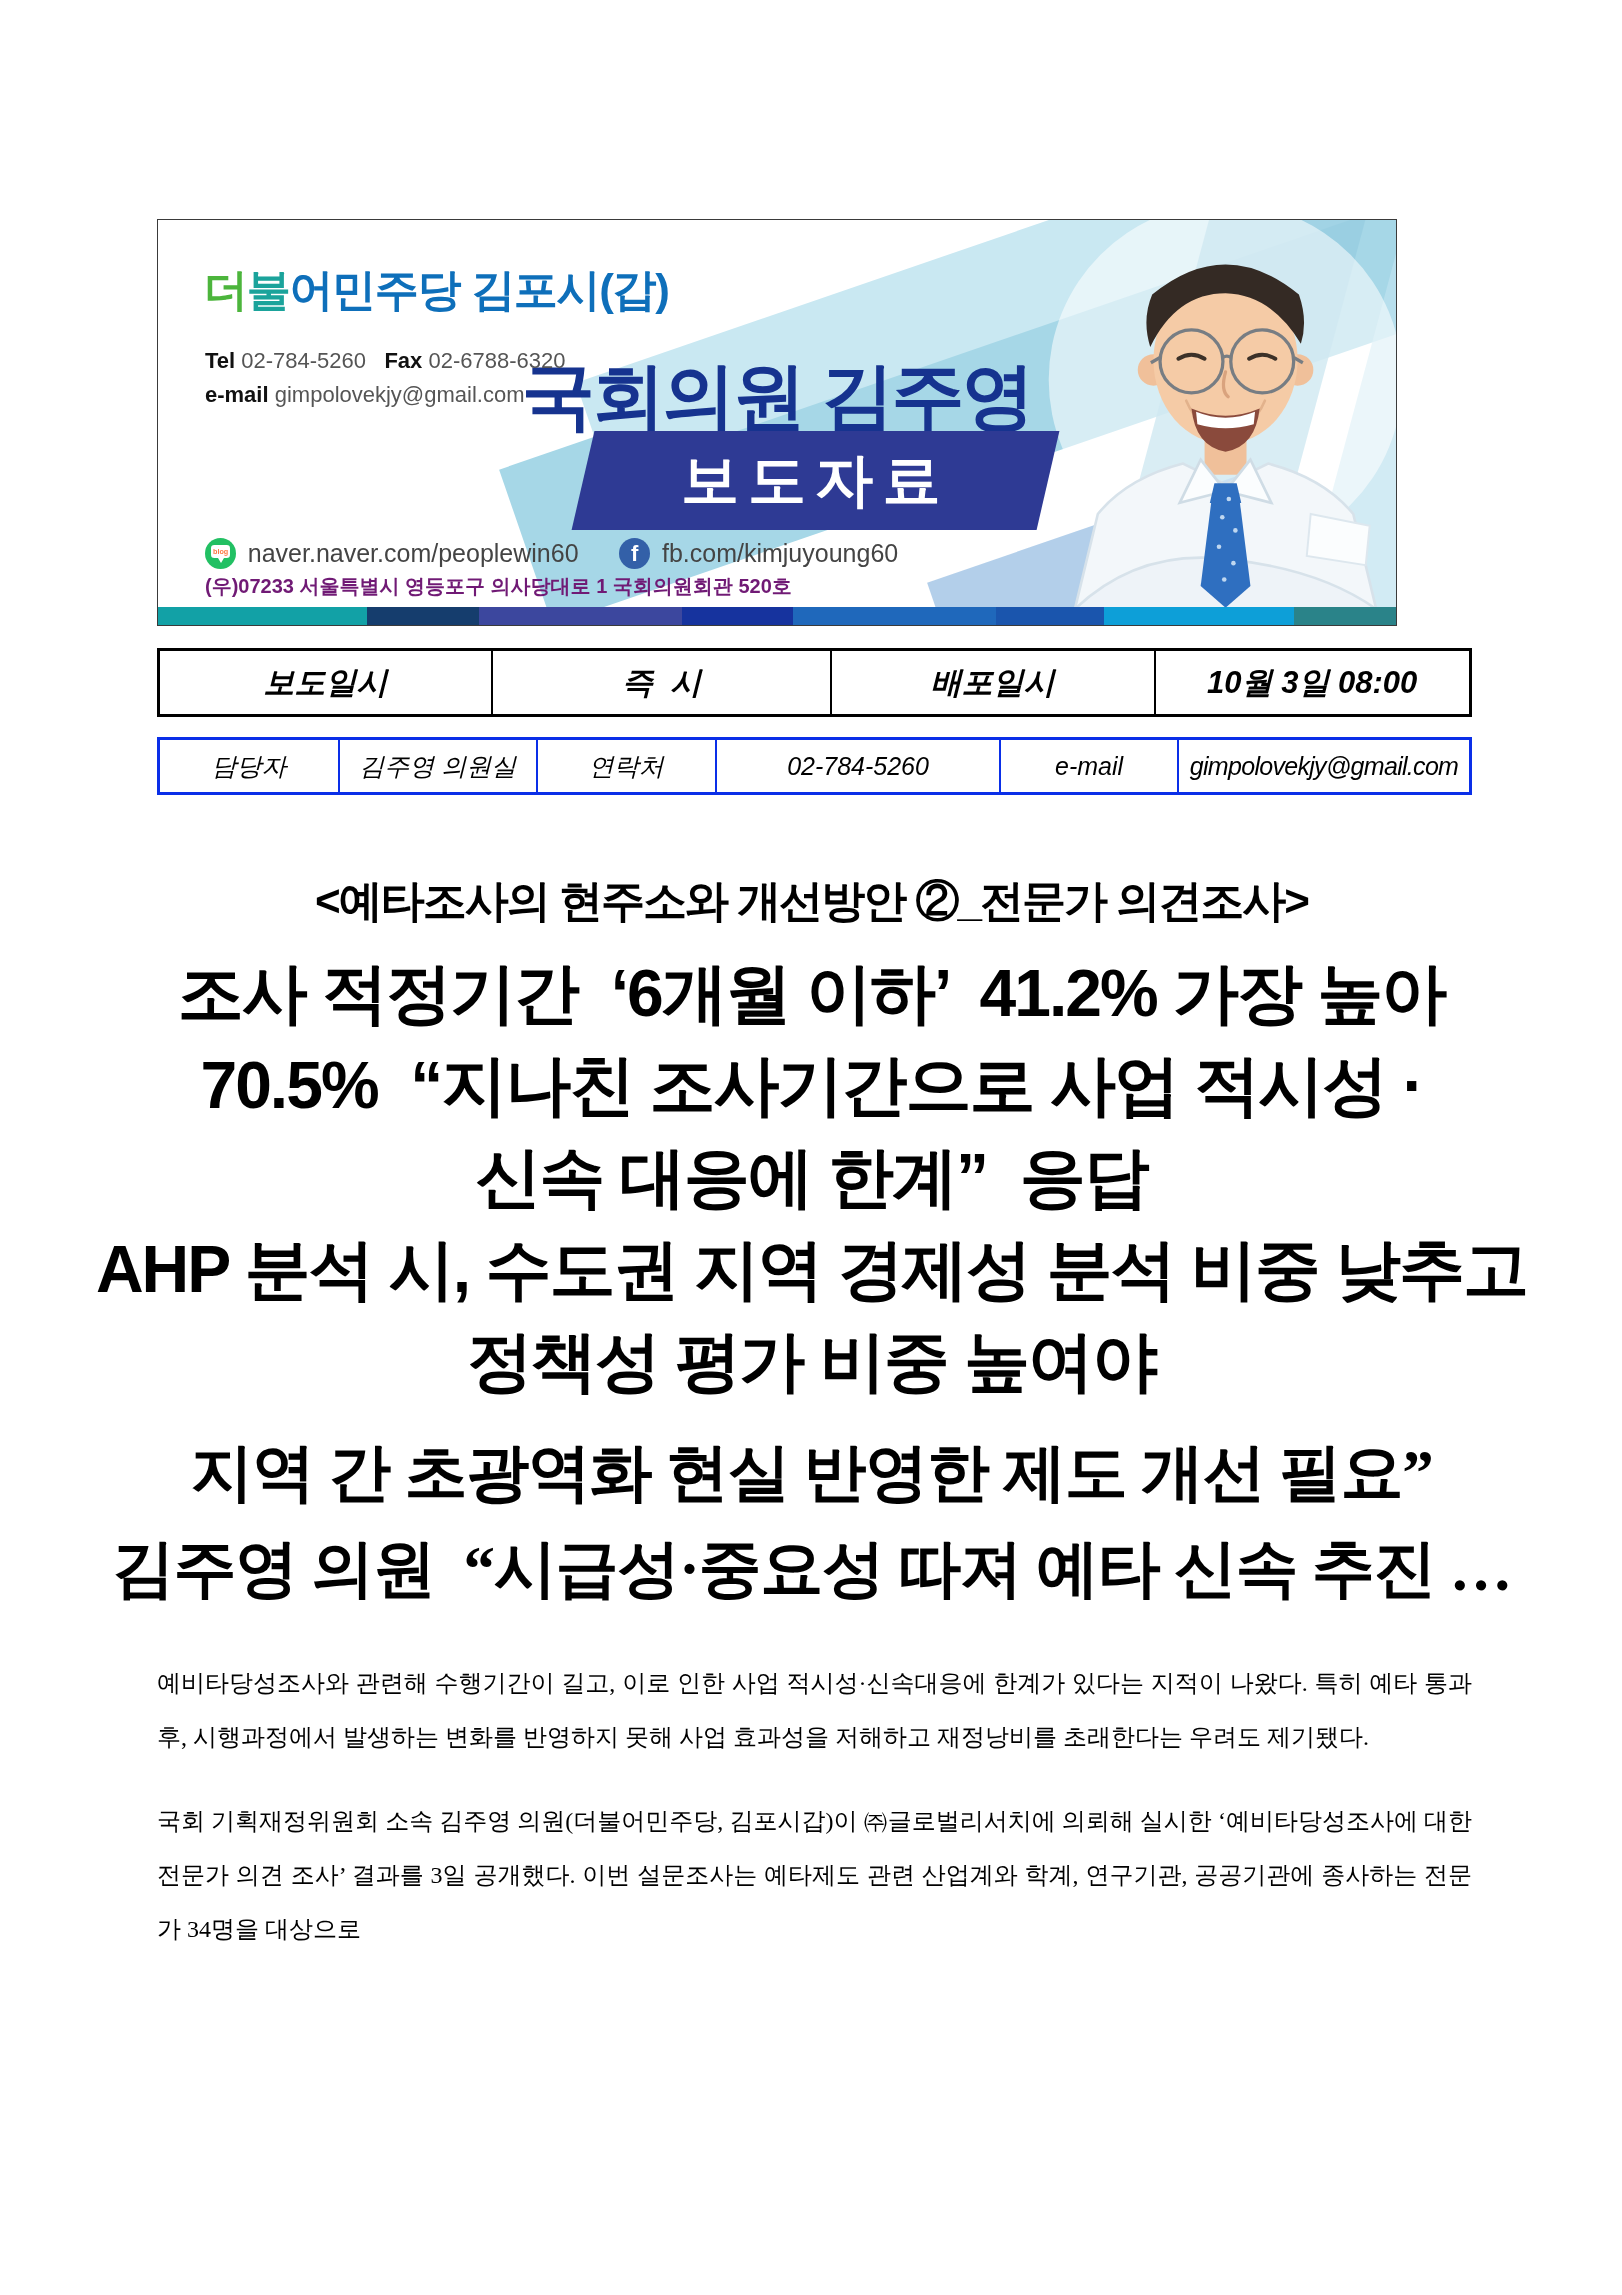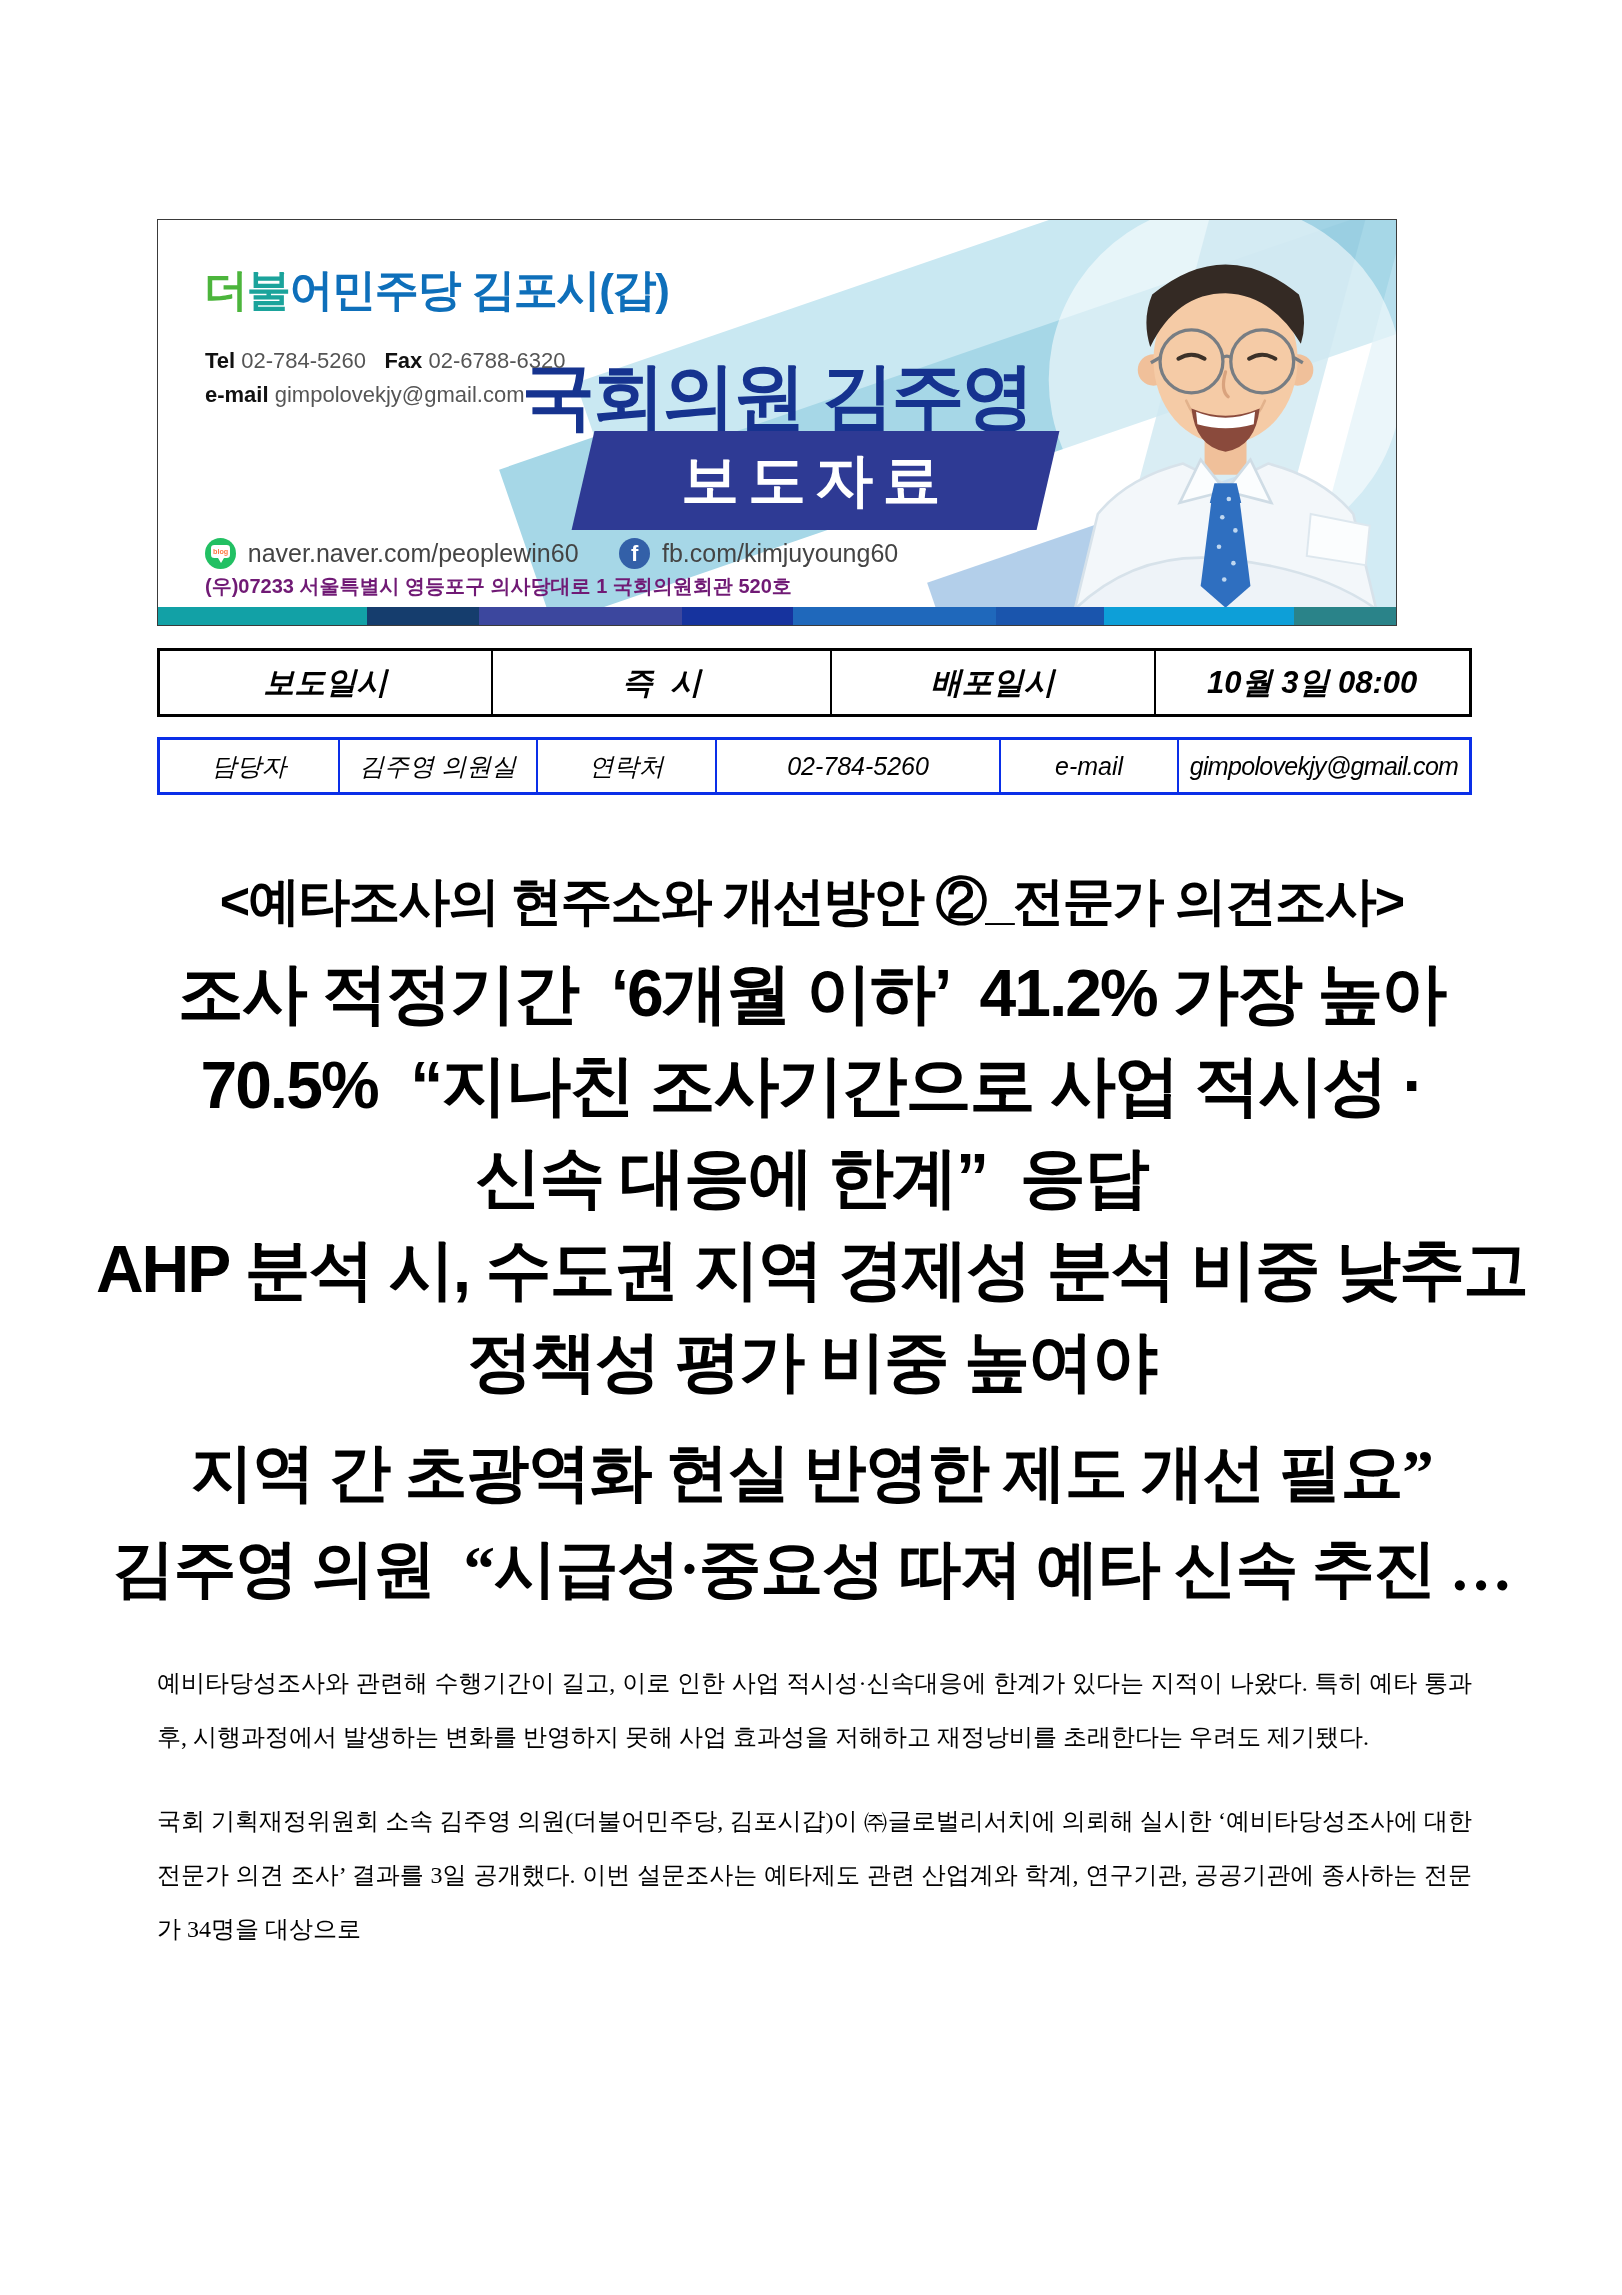--- a/index.html
+++ b/index.html
@@ -62,21 +62,21 @@
   #release-table .cell:first-child { border-left:none; }
   #contact-table { top:737px; width:1315px; height:58px; border:3.3px solid #0a2fe8; }
   #contact-table .cell { border-left:2.6px solid #0a2fe8; font-size:25px; font-weight:400; }
   #contact-table .cell:first-child { border-left:none; }
   .cell { display:flex; align-items:center; justify-content:center; white-space:pre; overflow:hidden; }
   .cell.email { font-size:22px; letter-spacing:-0.7px; }
 
   
   #headline { position:absolute; left:39px; right:39px; top:855px; text-align:center; font-weight:800; }
   #headline .hl { height:92px; line-height:92px; font-size:66px; letter-spacing:-2px; white-space:pre; }
-  #headline .hl.first { font-size:52px; }
+  #headline .hl.first { font-size:44px; }
 
   #quote { position:absolute; left:39px; right:39px; top:1425px; text-align:center; font-family:"Liberation Serif", serif; font-weight:700; }
   #quote .ql { height:96px; line-height:96px; font-size:63px; letter-spacing:-1.3px; white-space:pre; }
 
   
   #body-text { position:absolute; left:157px; top:1656px; width:1315px; font-family:"Liberation Serif", serif; font-size:24px; line-height:54px; }
   #body-text p { text-align:justify; word-break:break-all; }
   #body-text p + p { margin-top:30px; }
 </style>
 </head>

